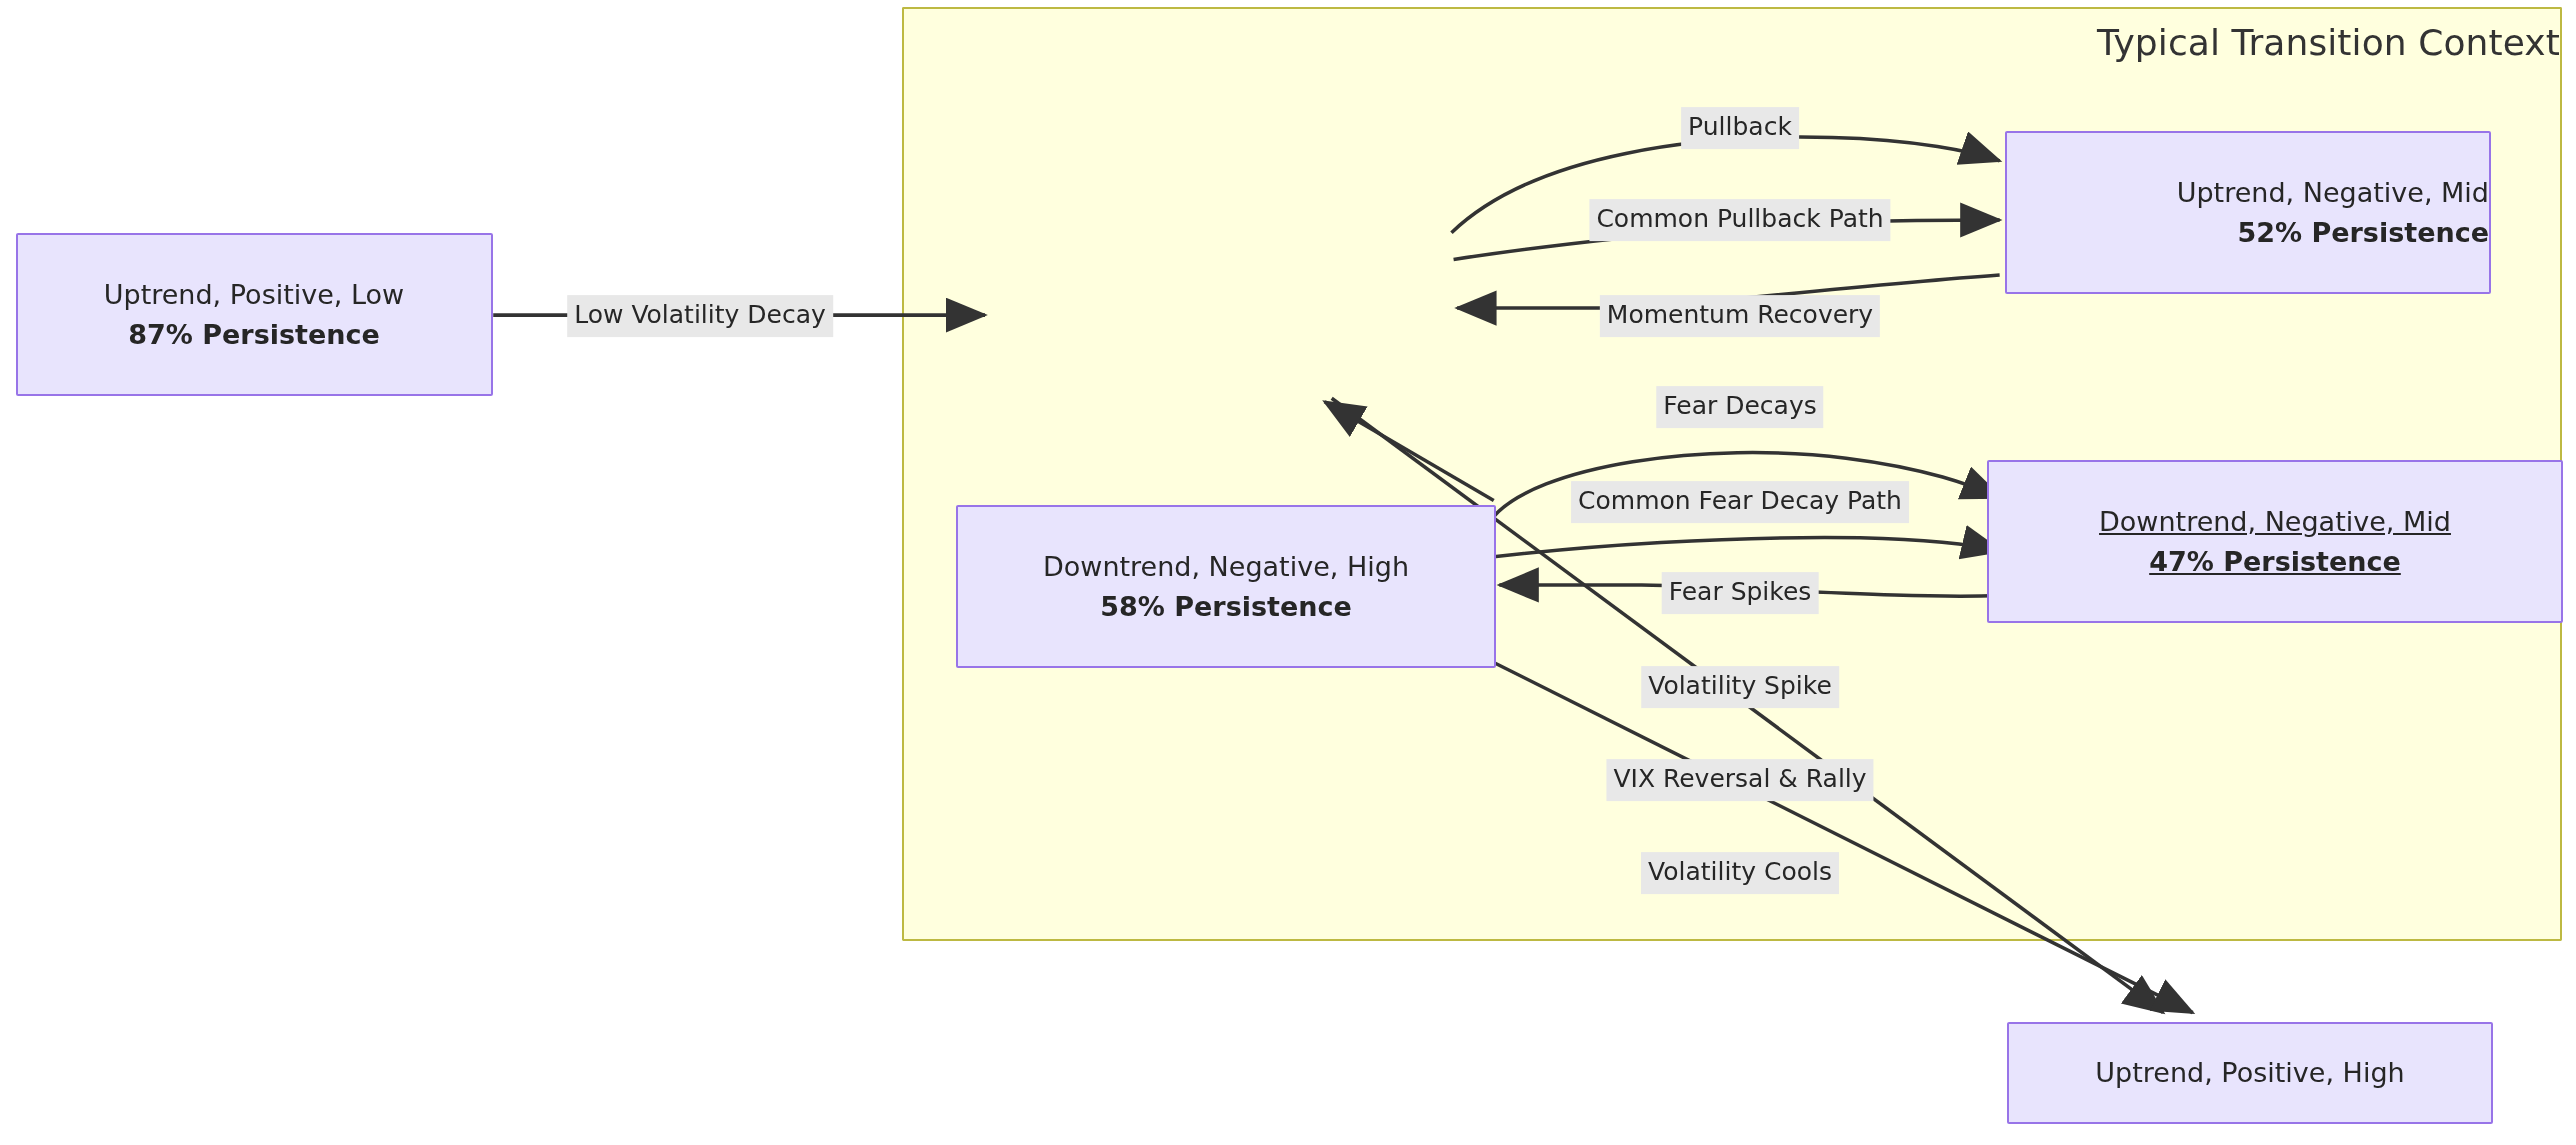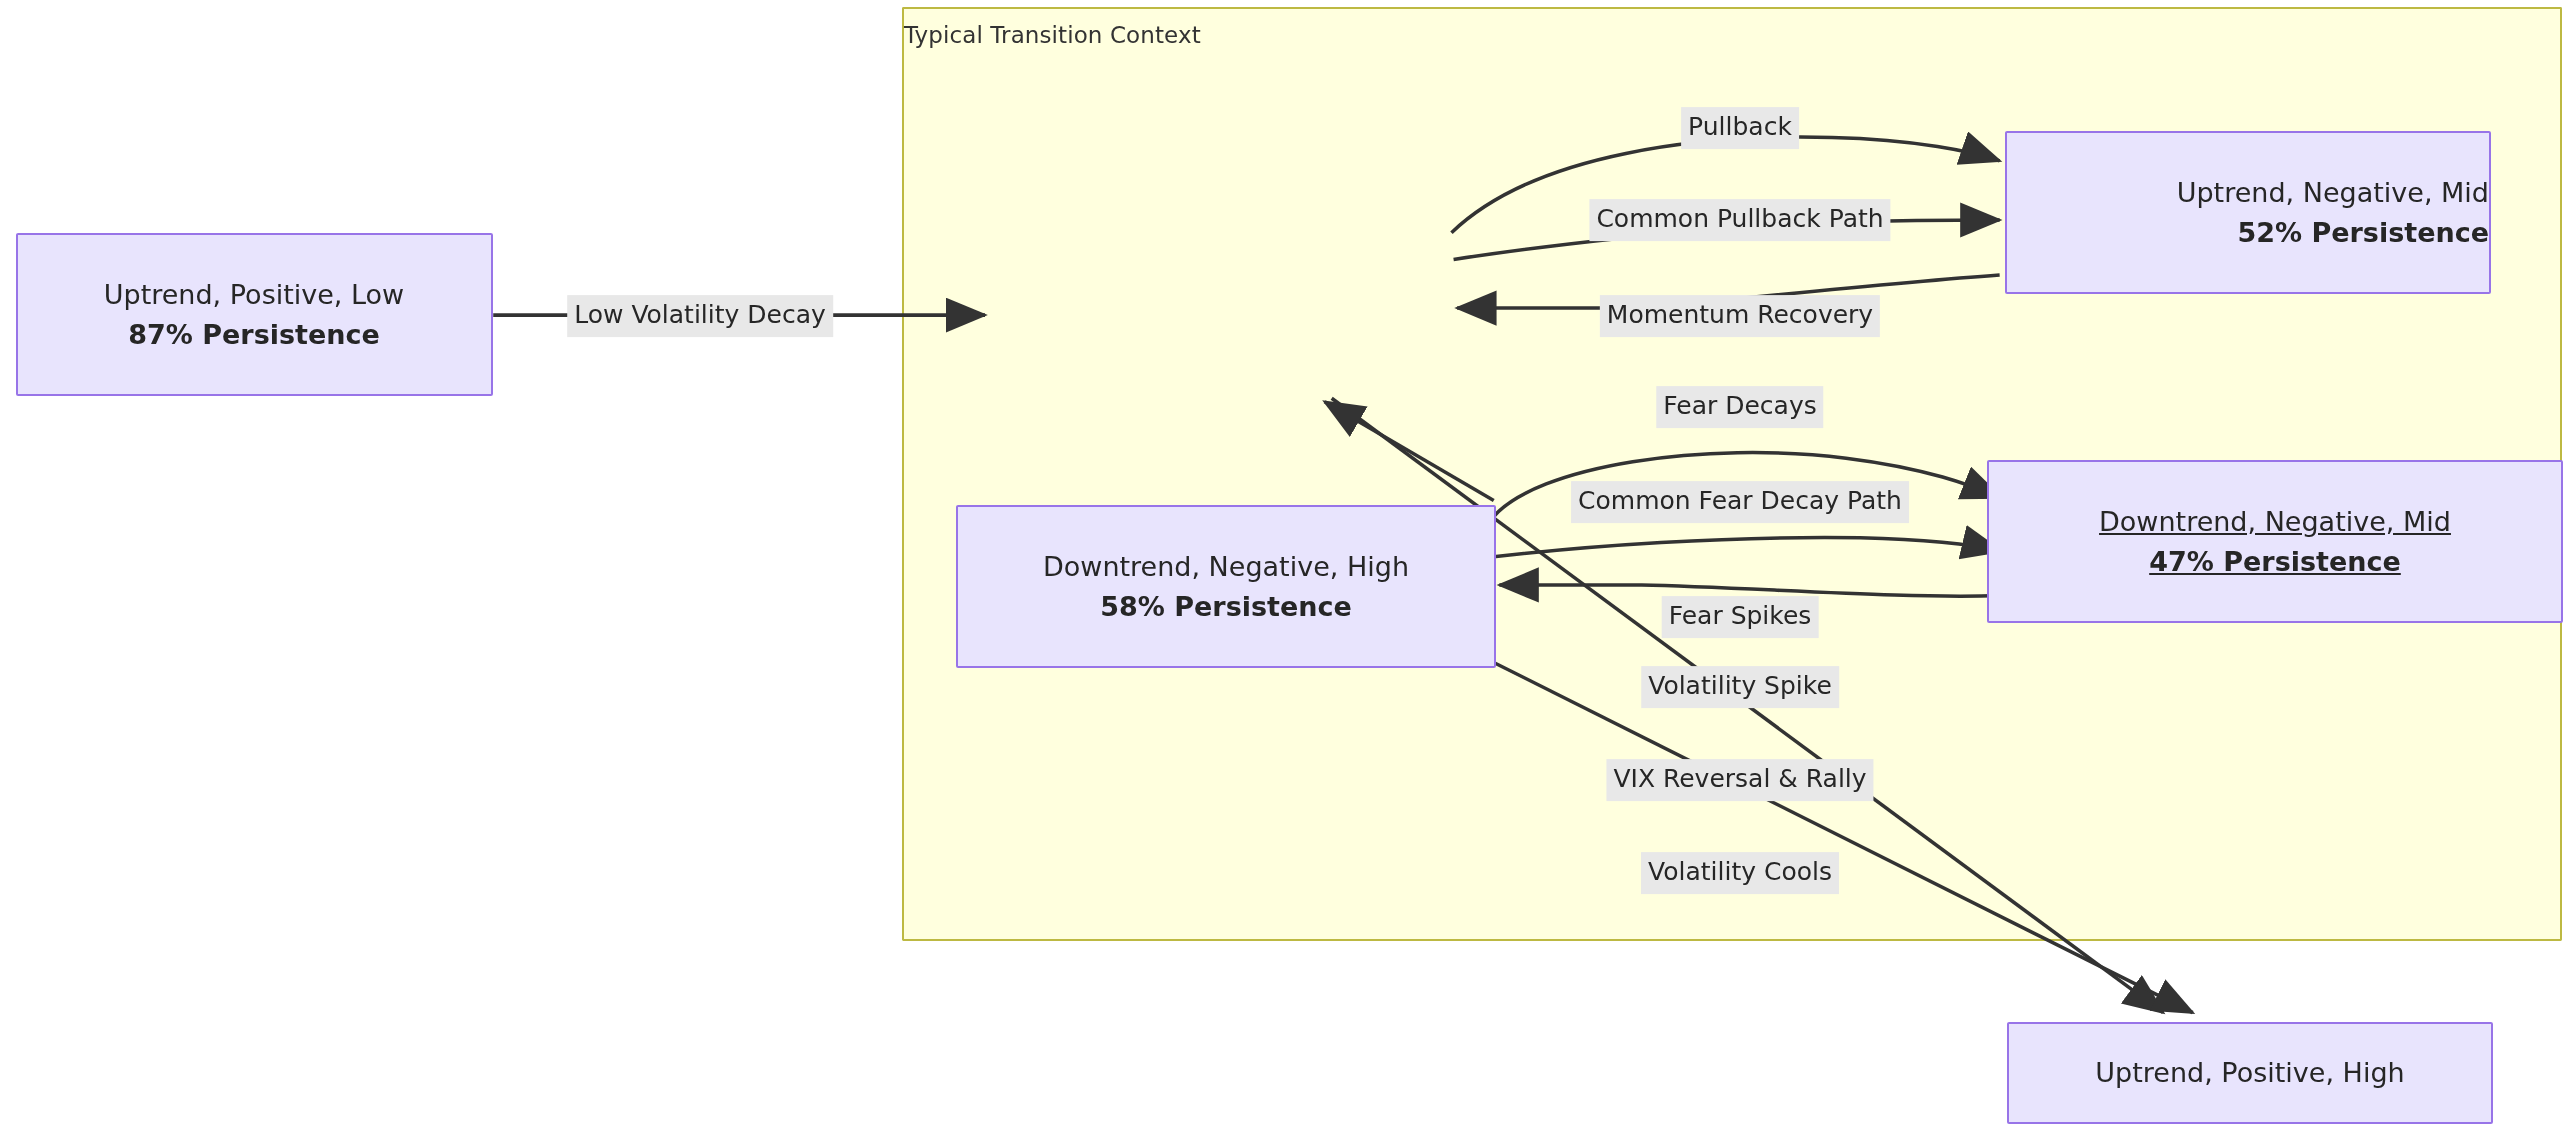--- a/index.html
+++ b/index.html
@@ -24,22 +24,22 @@
     position:absolute;
     background:#ffffde;
     border:2.1px solid #bdb942;
     border-radius:1.4px;
     box-sizing:border-box;
   }
   .subgraph-title{
     position:absolute;
     top:12.7px;
     left:0;right:0;
-    text-align:left;
-    font-size:23px;
+    text-align:right;
+    font-size:36px;
     color:#333333;
     letter-spacing:0.1px;
     white-space:nowrap;
   }
   .node{
     position:absolute;
     background:#e8e4fd;
     border:2.1px solid #9874e8;
     border-radius:2.1px;
     box-sizing:border-box;
@@ -142,21 +142,21 @@
   <div class="edge-label" style="left:1740px;top:128px;">Pullback</div>
 
   <div class="edge-label" style="left:1740px;top:220px;">Common Pullback Path</div>
 
   <div class="edge-label" style="left:1740px;top:316px;">Momentum Recovery</div>
 
   <div class="edge-label" style="left:1740px;top:407px;">Fear Decays</div>
 
   <div class="edge-label" style="left:1740px;top:502px;">Common Fear Decay Path</div>
 
-  <div class="edge-label" style="left:1740px;top:593px;margin-top:24px;">Fear Spikes</div>
+  <div class="edge-label" style="left:1740px;top:593px;">Fear Spikes</div>
 
   <div class="edge-label" style="left:1740px;top:687px;">Volatility Spike</div>
 
   <div class="edge-label" style="left:1740px;top:780px;">VIX Reversal &amp; Rally</div>
 
   <div class="edge-label" style="left:1740px;top:873px;">Volatility Cools</div>
 
 </div>
 
 

